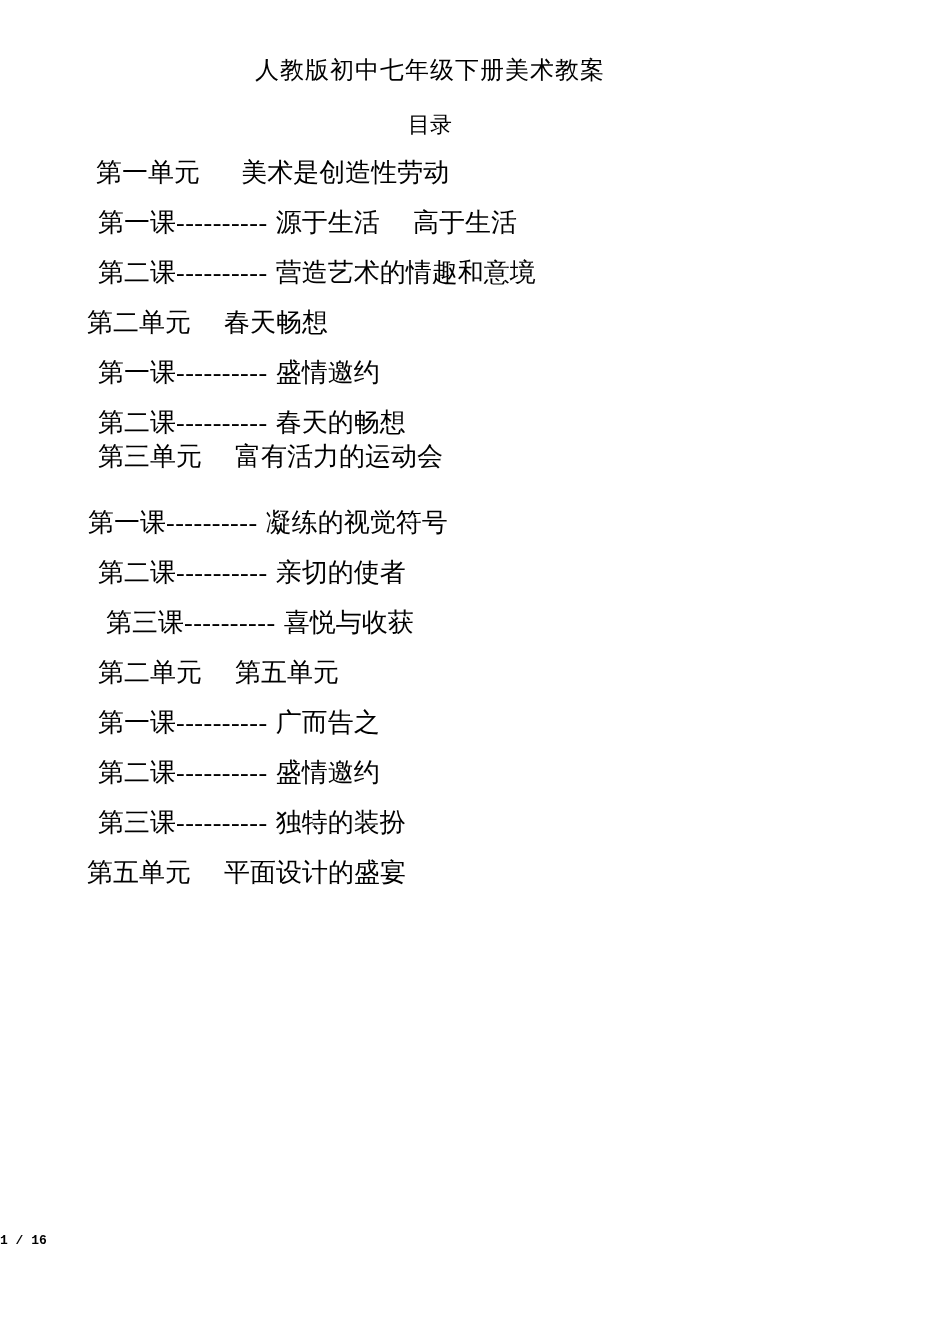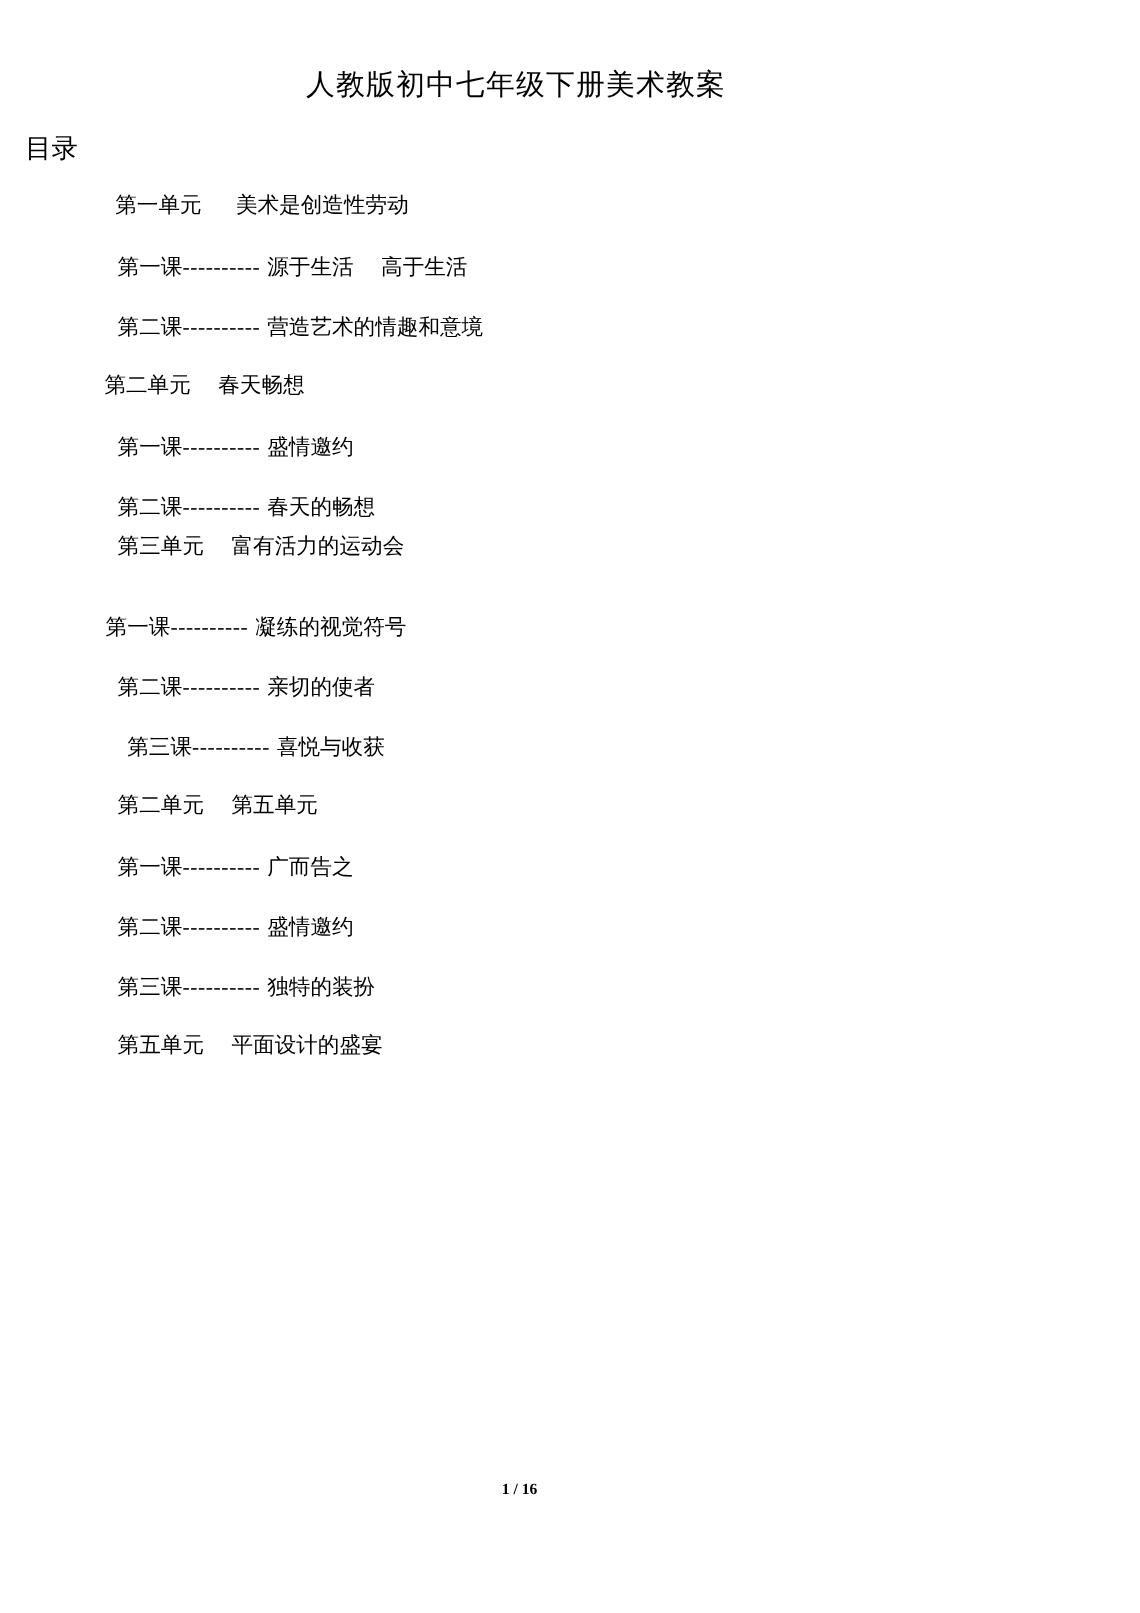--- a/index.html
+++ b/index.html
@@ -25,52 +25,51 @@
       line-height: 40px;
       letter-spacing: 1px;
       margin: 0;
       font-weight: normal;
     }
     .toc-heading {
       position: absolute;
       top: 110px;
       left: 0;
       width: 860px;
+      text-align: center;
       font-size: 22px;
       line-height: 30px;
       margin: 0;
       font-weight: normal;
-      padding-left: 21px;
     }
     .toc-list {
       position: absolute;
       top: 152px;
       left: 0;
       width: 900px;
       margin: 0;
       padding: 0;
       list-style: none;
     }
     .toc-item {
       position: absolute;
-      font-size: 18px;
+      font-size: 26px;
       line-height: 40px;
       white-space: pre;
     }
     .toc-item .dashes {
       font-family: "Liberation Serif", serif;
       letter-spacing: 0.5px;
     }
     .page-number {
       position: absolute;
       top: 1232px;
       left: 0;
       width: 866px;
-      text-align: center;
-      font-family: Liberation Serif, serif;
+      font-family: Liberation Mono, monospace;
       font-weight: bold;
       font-size: 13px;
       line-height: 18px;
     }
   </style>
 </head>
 <body>
 
 <h1 class="doc-title">人教版初中七年级下册美术教案</h1>
 <h2 class="toc-heading">目录</h2>
@@ -83,16 +82,16 @@
     <li class="toc-item" style="left: 98px; top: 200px;"><span>第一课</span><span class="dashes">----------</span><span> 盛情邀约</span></li>
     <li class="toc-item" style="left: 98px; top: 250px;"><span>第二课</span><span class="dashes">----------</span><span> 春天的畅想</span></li>
     <li class="toc-item" style="left: 98px; top: 284px;"><span>第三单元</span><span class="gap">    </span><span>富有活力的运动会</span></li>
     <li class="toc-item" style="left: 88px; top: 350px;"><span>第一课</span><span class="dashes">----------</span><span> 凝练的视觉符号</span></li>
     <li class="toc-item" style="left: 98px; top: 400px;"><span>第二课</span><span class="dashes">----------</span><span> 亲切的使者</span></li>
     <li class="toc-item" style="left: 92px; top: 450px; margin-left: 14px;"><span>第三课</span><span class="dashes">----------</span><span> 喜悦与收获</span></li>
     <li class="toc-item" style="left: 98px; top: 500px;"><span>第二单元</span><span class="gap">    </span><span>第五单元</span></li>
     <li class="toc-item" style="left: 98px; top: 550px;"><span>第一课</span><span class="dashes">----------</span><span> 广而告之</span></li>
     <li class="toc-item" style="left: 98px; top: 600px;"><span>第二课</span><span class="dashes">----------</span><span> 盛情邀约</span></li>
     <li class="toc-item" style="left: 98px; top: 650px;"><span>第三课</span><span class="dashes">----------</span><span> 独特的装扮</span></li>
-    <li class="toc-item" style="left: 98px; top: 700px;"><span>第五单元</span><span class="gap">    </span><span>平面设计的盛宴</span></li>
+    <li class="toc-item" style="left: 87px; top: 700px;"><span>第五单元</span><span class="gap">    </span><span>平面设计的盛宴</span></li>
   </ul>
 
 <div class="page-number">1 / 16</div>
 
 </body></html>

